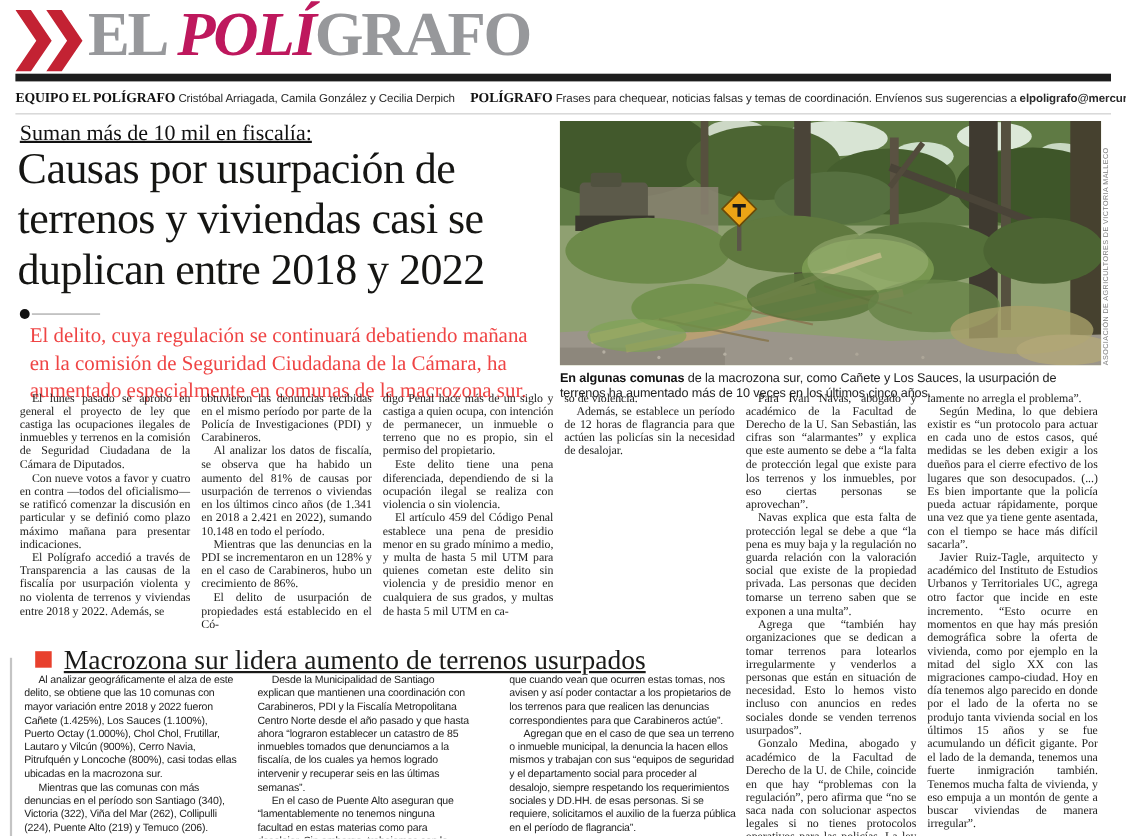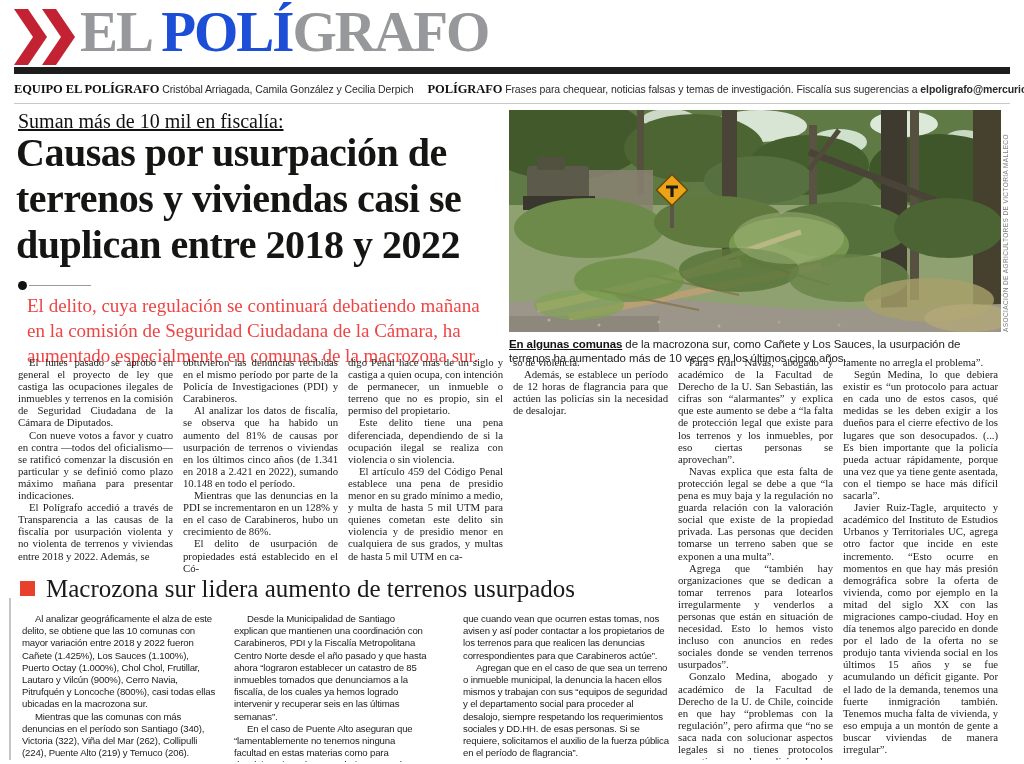--- a/index.html
+++ b/index.html
@@ -4,21 +4,21 @@
 <style>
   html,body{margin:0;padding:0;background:#ffffff;}
   .page{position:relative;width:1024px;height:764px;background:#fff;overflow:hidden;
         font-family:"Liberation Serif",serif;color:#1c1c1a;}
 
   
   .mast-chevrons{position:absolute;left:14px;top:9px;}
   .mast-title{position:absolute;left:80px;top:0px;font-family:"Liberation Serif",serif;
               font-weight:bold;font-size:57px;letter-spacing:-2px;line-height:64px;white-space:nowrap;}
   .mast-title .g{color:#97989b;}
-  .mast-title .r{color:#1d4ed8;}
+  .mast-title .r{color:#be185d;font-style:italic;}
   .mast-bar{position:absolute;left:14px;top:67px;width:996px;height:7px;background:#1d1d1d;}
   .byline-row{position:absolute;left:14px;top:82px;width:996px;white-space:nowrap;
               font-family:"Liberation Sans",sans-serif;font-size:10.5px;color:#2a2a2a;letter-spacing:-0.1px;}
   .byline-row .lbl{font-family:"Liberation Serif",serif;font-weight:bold;font-size:12.5px;color:#111;}
   .byline-row .bold{font-weight:bold;}
   .byline-row .sp{display:inline-block;width:14px;}
   .thin-rule{position:absolute;left:14px;top:103px;width:996px;height:1px;background:#c9c9c9;}
 
   
   .kicker{position:absolute;left:18px;top:110px;font-size:20px;color:#111;text-decoration:underline;}
@@ -32,21 +32,21 @@
   
   .photo{position:absolute;left:509px;top:110px;width:492px;height:222px;overflow:hidden;background:#8fa071;}
   .photo svg{display:block;}
   .photo-credit{position:absolute;left:1002px;top:110px;height:222px;width:12px;
                 font-family:"Liberation Sans",sans-serif;font-size:6.5px;color:#7e7e7e;
                 writing-mode:vertical-rl;transform:rotate(180deg);text-align:left;
                 letter-spacing:0.4px;white-space:nowrap;}
   .caption{position:absolute;left:509px;top:337px;width:494px;
            font-family:"Liberation Sans",sans-serif;font-size:11.5px;line-height:14px;
            color:#222;letter-spacing:-0.1px;}
-  .caption b{color:#111;text-decoration:underline;}
+  .caption b{color:#111;}
 
   
   .scol{position:absolute;top:356px;width:155px;overflow:hidden;
         font-size:10.8px;line-height:12.1px;text-align:justify;color:#1c1c1a;letter-spacing:-0.05px;}
   .scol p{margin:0;text-indent:11px;}
   .scol p.ni{text-indent:0;}
   .c1{left:18px;height:216px;} .c2{left:183px;height:216px;} .c3{left:348px;height:216px;}
   .c4{left:513px;height:216px;} .c5{left:678px;height:404px;} .c6{left:843px;height:404px;}
 
   
@@ -68,27 +68,27 @@
 <div class="page">
 
   <div>
     <svg class="mast-chevrons" width="64" height="56" viewBox="0 0 64 56">
       <path d="M0,0 L14,0 L33,28 L14,56 L0,56 L19,28 Z" fill="#c32233"></path>
       <path d="M28,0 L42,0 L61,28 L42,56 L28,56 L47,28 Z" fill="#c32233"></path>
     </svg>
     <div class="mast-title"><span class="g">EL </span><span class="r">POLÍ</span><span class="g">GRAFO</span></div>
     <div class="mast-bar"></div>
     <div class="byline-row">
-      <span class="lbl">EQUIPO EL POLÍGRAFO</span><span class="names"> Cristóbal Arriagada, Camila González y Cecilia Derpich</span><span class="sp"></span><span class="lbl">POLÍGRAFO</span><span class="names"> Frases para chequear, noticias falsas y temas de investigación. Fiscalía sus sugerencias a </span><span class="names bold">elpoligrafo@mercurio.cl o al WhatsApp +56 9 9533 6345</span>
+      <span class="lbl">EQUIPO EL POLÍGRAFO</span><span class="names"> Cristóbal Arriagada, Camila González y Cecilia Derpich</span><span class="sp"></span><span class="lbl">POLÍGRAFO</span><span class="names"> Frases para chequear, noticias falsas y temas de coordinación. Envíenos sus sugerencias a </span><span class="names bold">elpoligrafo@mercurio.cl o al WhatsApp +56 9 9533 6345</span>
     </div>
     <div class="thin-rule"></div>
   </div>
 
   <div class="kicker">Suman más de 10 mil en fiscalía:</div>
-  <h1 class="headline" style="margin:0;font-weight:bold;">Causas por usurpación de terrenos y viviendas casi se duplican entre 2018 y 2022</h1>
+  <h1 class="headline" style="margin:0;font-weight:normal;">Causas por usurpación de terrenos y viviendas casi se duplican entre 2018 y 2022</h1>
   <div class="deck-marker">
     <span class="dot"></span>
     <span class="line"></span>
   </div>
   <div class="subhead">El delito, cuya regulación se continuará debatiendo mañana en la comisión de Seguridad Ciudadana de la Cámara, ha aumentado especialmente en comunas de la macrozona sur.</div>
 
   <div class="photo">
     <svg width="492" height="222" viewBox="0 0 492 222">
       <rect x="0" y="0" width="492" height="222" fill="#8fa071"></rect>
 
@@ -183,21 +183,21 @@
       <p>Agrega que “también hay organizaciones que se dedican a tomar terrenos para lotearlos irregularmente y venderlos a personas que están en situación de necesidad. Esto lo hemos visto incluso con anuncios en redes sociales donde se venden terrenos usurpados”.</p>
       <p>Gonzalo Medina, abogado y académico de la Facultad de Derecho de la U. de Chile, coincide en que hay “problemas con la regulación”, pero afirma que “no se saca nada con solucionar aspectos legales si no tienes protocolos operativos para las policías. La ley so-</p>
     </div>
   <div class="scol c6">
       <p class="ni">lamente no arregla el problema”.</p>
       <p>Según Medina, lo que debiera existir es “un protocolo para actuar en cada uno de estos casos, qué medidas se les deben exigir a los dueños para el cierre efectivo de los lugares que son desocupados. (...) Es bien importante que la policía pueda actuar rápidamente, porque una vez que ya tiene gente asentada, con el tiempo se hace más difícil sacarla”.</p>
       <p>Javier Ruiz-Tagle, arquitecto y académico del Instituto de Estudios Urbanos y Territoriales UC, agrega otro factor que incide en este incremento. “Esto ocurre en momentos en que hay más presión demográfica sobre la oferta de vivienda, como por ejemplo en la mitad del siglo XX con las migraciones campo-ciudad. Hoy en día tenemos algo parecido en donde por el lado de la oferta no se produjo tanta vivienda social en los últimos 15 años y se fue acumulando un déficit gigante. Por el lado de la demanda, tenemos una fuerte inmigración también. Tenemos mucha falta de vivienda, y eso empuja a un montón de gente a buscar viviendas de manera irregular”.</p>
     </div>
 
   <div class="s2-rule"></div>
-  <h2 class="s2-head" style="margin:0;font-weight:normal;"><span class="sq"></span><span>Macrozona sur lidera aumento de terrenos usurpados</span></h2>
+  <h2 class="s2-head" style="margin:12px;font-weight:normal;text-decoration:underline;"><span class="sq"></span><span>Macrozona sur lidera aumento de terrenos usurpados</span></h2>
   <div class="nscol n1">
       <p>Al analizar geográficamente el alza de este delito, se obtiene que las 10 comunas con mayor variación entre 2018 y 2022 fueron Cañete (1.425%), Los Sauces (1.100%), Puerto Octay (1.000%), Chol Chol, Frutillar, Lautaro y Vilcún (900%), Cerro Navia, Pitrufquén y Loncoche (800%), casi todas ellas ubicadas en la macrozona sur.</p>
       <p>Mientras que las comunas con más denuncias en el período son Santiago (340), Victoria (322), Viña del Mar (262), Collipulli (224), Puente Alto (219) y Temuco (206).</p>
     </div>
   <div class="nscol n2">
       <p>Desde la Municipalidad de Santiago explican que mantienen una coordinación con Carabineros, PDI y la Fiscalía Metropolitana Centro Norte desde el año pasado y que hasta ahora “lograron establecer un catastro de 85 inmuebles tomados que denunciamos a la fiscalía, de los cuales ya hemos logrado intervenir y recuperar seis en las últimas semanas”.</p>
       <p>En el caso de Puente Alto aseguran que “lamentablemente no tenemos ninguna facultad en estas materias como para desalojar. Sin embargo, trabajamos con la comunidad para</p>
     </div>
   <div class="nscol n3">
       <p class="ni">que cuando vean que ocurren estas tomas, nos avisen y así poder contactar a los propietarios de los terrenos para que realicen las denuncias correspondientes para que Carabineros actúe”.</p>

